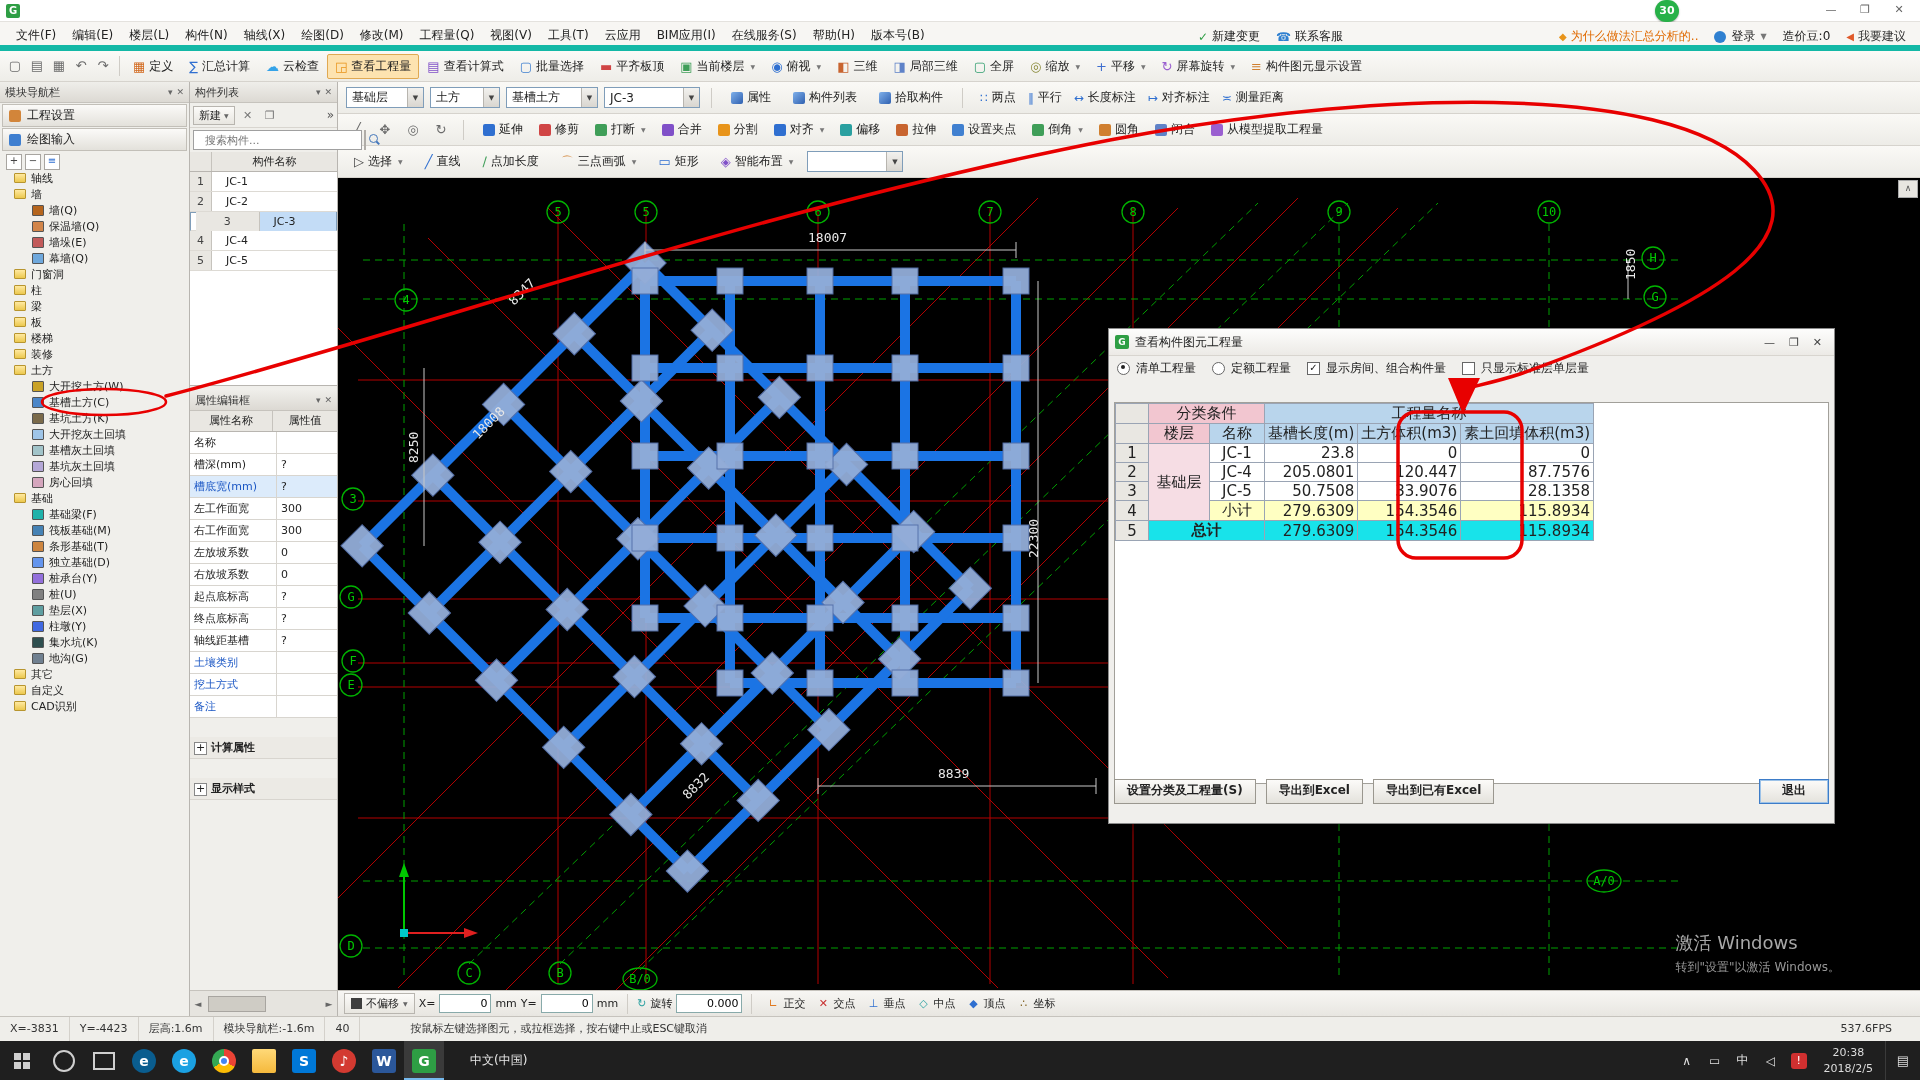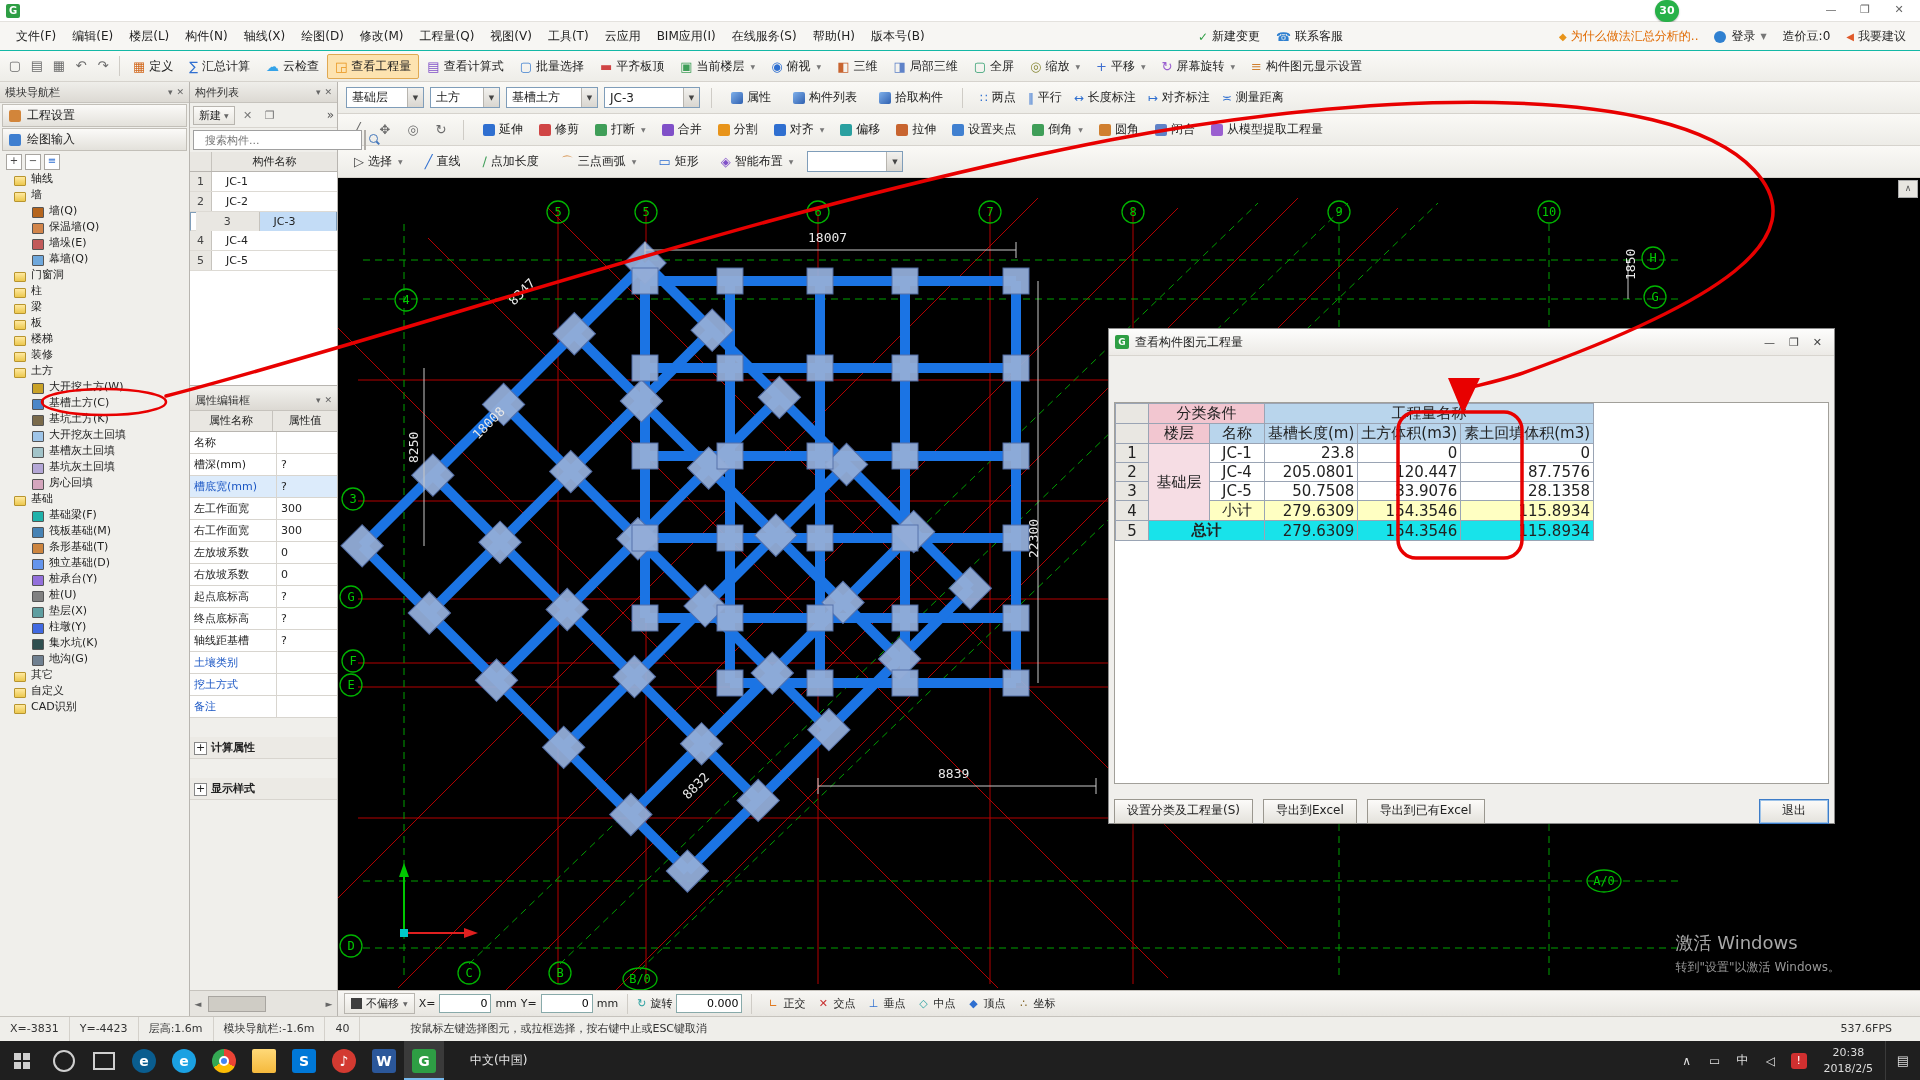--- a/index.html
+++ b/index.html
@@ -9,21 +9,21 @@
 
   
   #titlebar{left:0;top:0;width:1920px;height:22px;background:#ffffff;border-bottom:1px solid #e4e2de;display:flex;align-items:center;padding-left:6px;box-sizing:border-box;}
   .app-logo{width:14px;height:14px;background:#2e9e44;color:#fff;font-size:10px;font-weight:bold;text-align:center;line-height:14px;border-radius:2px;margin-right:6px;}
   #title-text{color:#555;font-size:12px;white-space:nowrap;overflow:hidden;max-width:1400px;}
   .win-btns{position:absolute;right:4px;top:0;display:flex;height:22px;}
   .win-btn{width:34px;text-align:center;line-height:20px;color:#666;font-size:11px;}
   .badge-30{position:absolute;left:1655px;top:0px;width:24px;height:22px;background:#27b148;color:#fff;border-radius:12px;text-align:center;line-height:22px;font-size:11px;font-weight:bold;box-shadow:0 1px 2px rgba(0,0,0,.3);}
 
   
-  #menubar{left:0;top:22px;width:1920px;height:29px;background:#f7f6f3;border-bottom:1px solid #14b8a6;display:flex;align-items:flex-end;padding-left:8px;box-sizing:border-box;}
+  #menubar{left:0;top:22px;width:1920px;height:29px;background:#f7f6f3;border-bottom:6px solid #14b8a6;display:flex;align-items:flex-start;padding-left:8px;box-sizing:border-box;}
   .menu-item{padding:0 8px;line-height:27px;color:#222;}
   .menu-extra{display:flex;align-items:center;gap:4px;padding:0 8px;color:#222;}
   .mi-check{color:#2e9e44;font-weight:bold;}
   .mi-phone{color:#2f80d0;}
   #menu-right{margin-left:auto;display:flex;align-items:center;gap:14px;padding-right:14px;}
   .promo{color:#e06a00;}
   .promo::before{content:"◆";color:#e8941a;margin-right:4px;font-size:10px;}
   .login-box{display:flex;align-items:center;gap:5px;color:#222;}
   .person-ico{width:12px;height:12px;border-radius:50%;background:#2f80d0;display:inline-block;}
   .dd-a{font-size:8px;color:#777;}
@@ -60,21 +60,21 @@
 
   
   #leftnav{left:0;top:82px;width:190px;bottom:64px;background:#f0efeb;border-right:1px solid #b8b5b0;box-sizing:border-box;}
   .panel-head{height:20px;background:linear-gradient(#efeeea,#dcd9d3);border-bottom:1px solid #c6c3bd;display:flex;align-items:center;padding:0 5px;font-size:11px;color:#333;}
   .panel-head .ph-btns{margin-left:auto;display:flex;gap:4px;color:#666;font-size:9px;}
   .nav-section{height:21px;margin:1px 2px 0 2px;background:linear-gradient(#fbfaf8,#e3e1db);border:1px solid #c2bfb8;display:flex;align-items:center;gap:6px;padding:0 6px;font-size:12px;}
   .ns-ico{width:12px;height:12px;border-radius:2px;}
   .expander-row{height:18px;display:flex;align-items:center;gap:3px;padding:2px 6px;}
   .xp-btn{width:14px;height:14px;border:1px solid #a8a5a0;background:#fff;font-size:10px;line-height:12px;text-align:center;color:#444;}
   #tree{position:absolute;top:88px;left:0;right:0;bottom:48px;overflow:hidden;}
-  .tree-row{height:16px;display:flex;align-items:flex-end;gap:5px;font-size:11px;white-space:nowrap;}
+  .tree-row{height:16px;display:flex;align-items:center;gap:5px;font-size:11px;white-space:nowrap;}
   .tree-row.lv1{padding-left:14px;}
   .tree-row.lv2{padding-left:32px;}
   .t-icon{width:12px;height:10px;flex:0 0 12px;border:1px solid #7a6a30;box-sizing:border-box;}
   .folder .t-icon{background:linear-gradient(#ffe9a0,#ecc84e);border-color:#b8952e;border-radius:1px;}
   .leaf .t-icon{height:11px;border-color:#555;border-radius:1px;}
   .nav-bottom{position:absolute;left:0;right:0;bottom:0;}
 
   
   #panels{left:190px;top:82px;width:148px;bottom:90px;background:#f0efeb;border-right:1px solid #b8b5b0;box-sizing:border-box;}
   .cl-toolbar{height:24px;display:flex;align-items:center;gap:4px;padding:0 3px;border-bottom:1px solid #d8d5cf;}
@@ -152,21 +152,21 @@
   .q-table .hc{text-align:center;}
   .q-table .pink{background:#f2c6d0;text-align:center;}
   .q-table .blue{background:#b9d5ec;text-align:center;}
   .q-table .numc{background:#e9e7e2;text-align:center;}
   .q-table .cname{text-align:center;}
   .q-table .r{text-align:right;}
   .q-table .sum{background:#ffffc2;}
   .q-table .tot{background:#18e3ea;text-align:center;font-weight:bold;}
   .q-table .totv{background:#18e3ea;}
   .q-table .floorcell{background:#f6dde4;text-align:center;}
-  .dlg-foot{position:absolute;left:5px;right:5px;bottom:0;height:24px;display:flex;align-items:center;gap:10px;}
+  .dlg-foot{position:absolute;left:5px;right:5px;bottom:20px;height:24px;display:flex;align-items:center;gap:10px;font-weight:bold;}
   .dlg-btn{height:23px;border:1px solid #9a978f;background:linear-gradient(#fcfbf9,#e4e2dc);padding:0 12px;font-size:12px;line-height:21px;}
   .dlg-btn.exit{margin-left:auto;border:1px solid #3d7cc8;box-shadow:0 0 0 1px #9cc2e8 inset;padding:0 22px;}
 
   
   #coordbar{left:338px;right:0;top:990px;height:26px;background:linear-gradient(#f7f6f3,#e8e6e1);border-top:1px solid #c6c3bd;display:flex;align-items:center;gap:4px;padding:0 6px;box-sizing:border-box;font-size:11px;}
   .cb-ipt{width:44px;height:17px;border:1px solid #8aa;background:#fff;font-size:11px;padding:0 3px;font-family:inherit;}
   .cb-ipt.wide{width:58px;}
   .tg-ico{width:12px;height:12px;font-size:11px;line-height:12px;text-align:center;}
   #coordbar .tg:nth-of-type(1) .tg-ico::before{content:"∟";color:#e07820;}
   #coordbar .tg:nth-of-type(2) .tg-ico::before{content:"✕";color:#c83030;}
@@ -1071,20 +1071,30 @@
   <div id="dialog" class="abs">
     <div class="dlg-title">
       <span class="dlg-ico">G</span>
       <span>查看构件图元工程量</span>
       <span class="dlg-btns">
         <span>—</span>
         <span>❐</span>
         <span>✕</span>
       </span>
     </div>
+    <div class="dlg-opts">
+      <span class="radio on"></span>
+        <span class="opt-lbl">清单工程量</span>
+      <span class="radio"></span>
+        <span class="opt-lbl">定额工程量</span>
+      <span class="cbox on"></span>
+        <span class="opt-lbl">显示房间、组合构件量</span>
+      <span class="cbox"></span>
+        <span class="opt-lbl">只显示标准层单层量</span>
+    </div>
     <div class="dlg-tablewrap">
       <table class="q-table">
         <colgroup>
             <col style="width:33px">
             <col style="width:61px">
             <col style="width:55px">
             <col style="width:67px">
             <col style="width:71px">
             <col style="width:104px">
           </colgroup>

